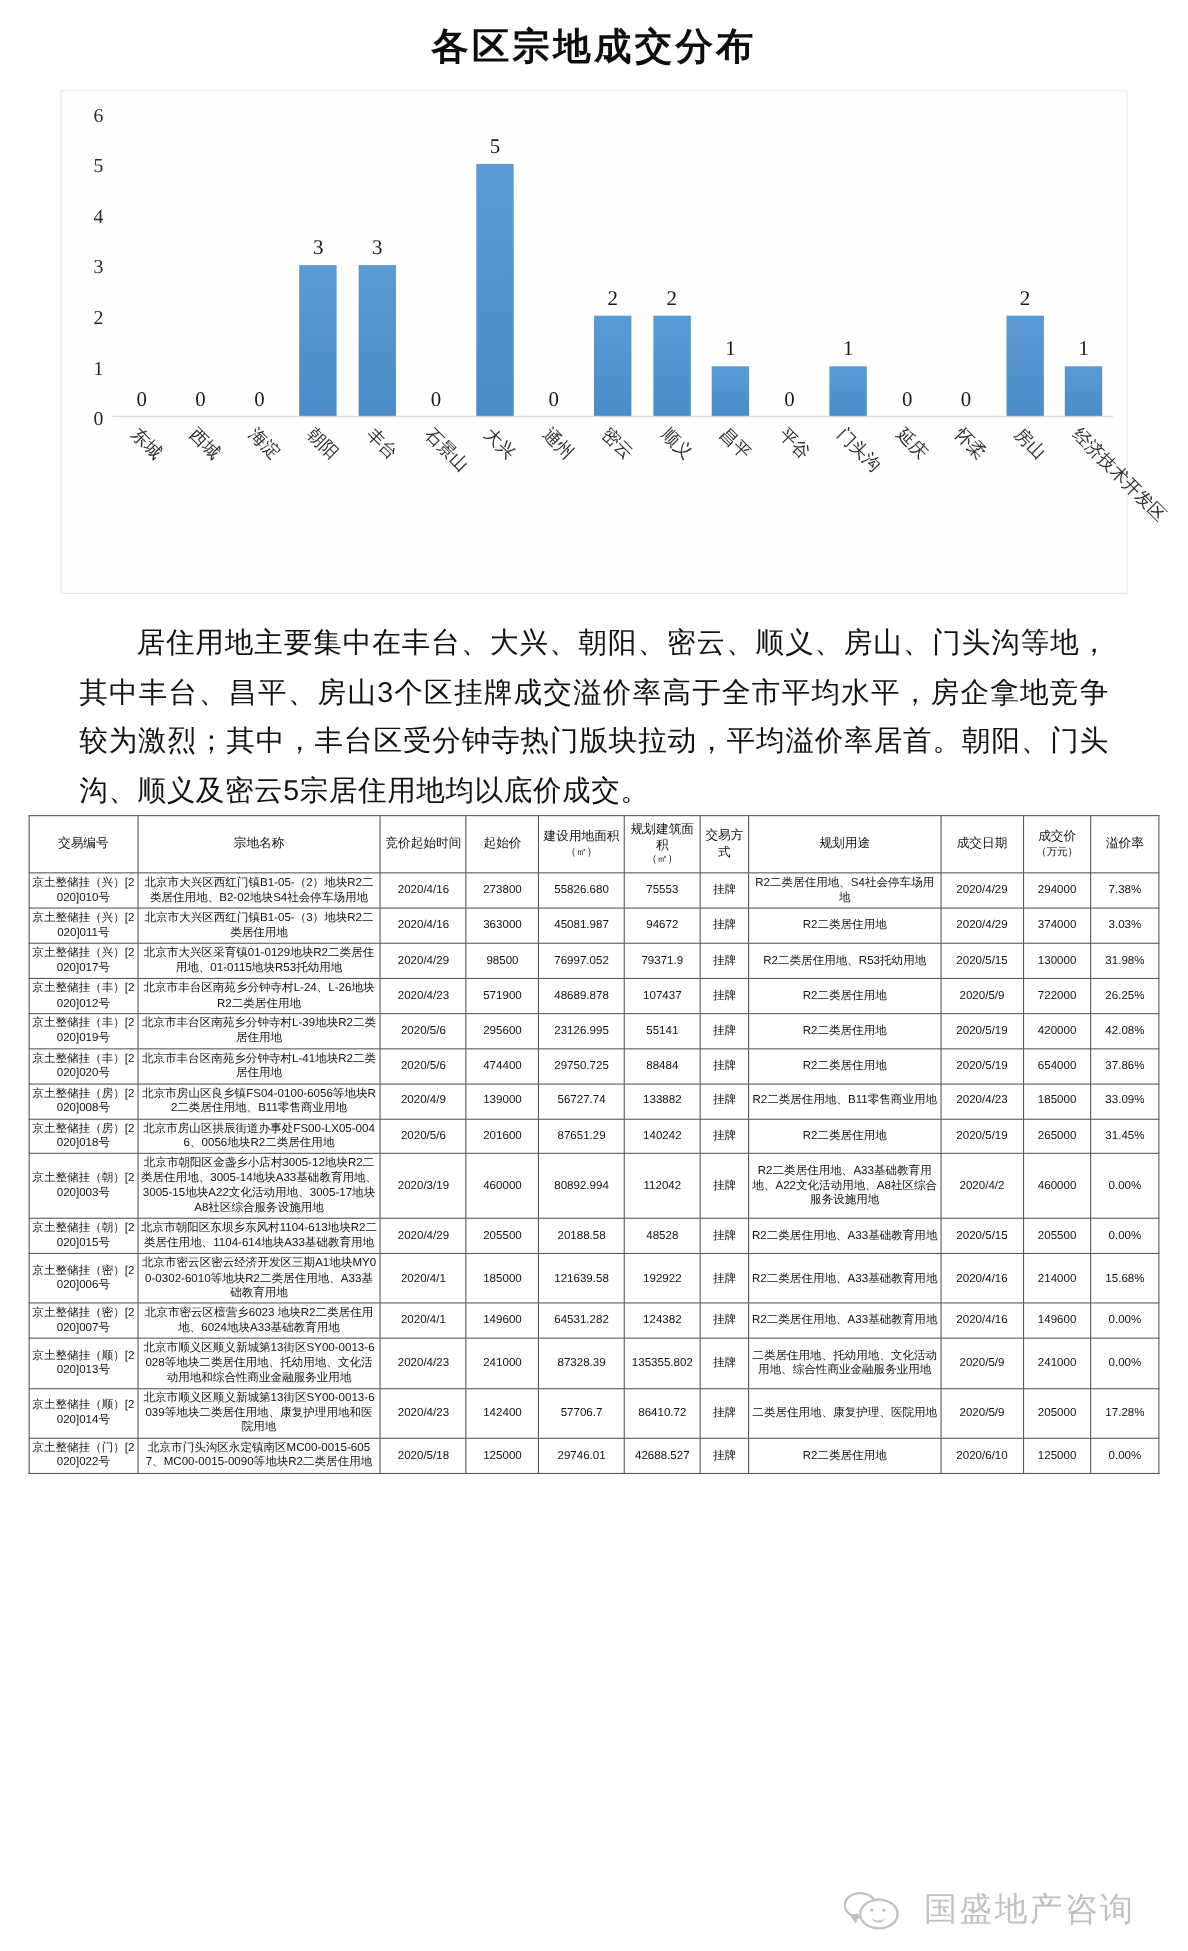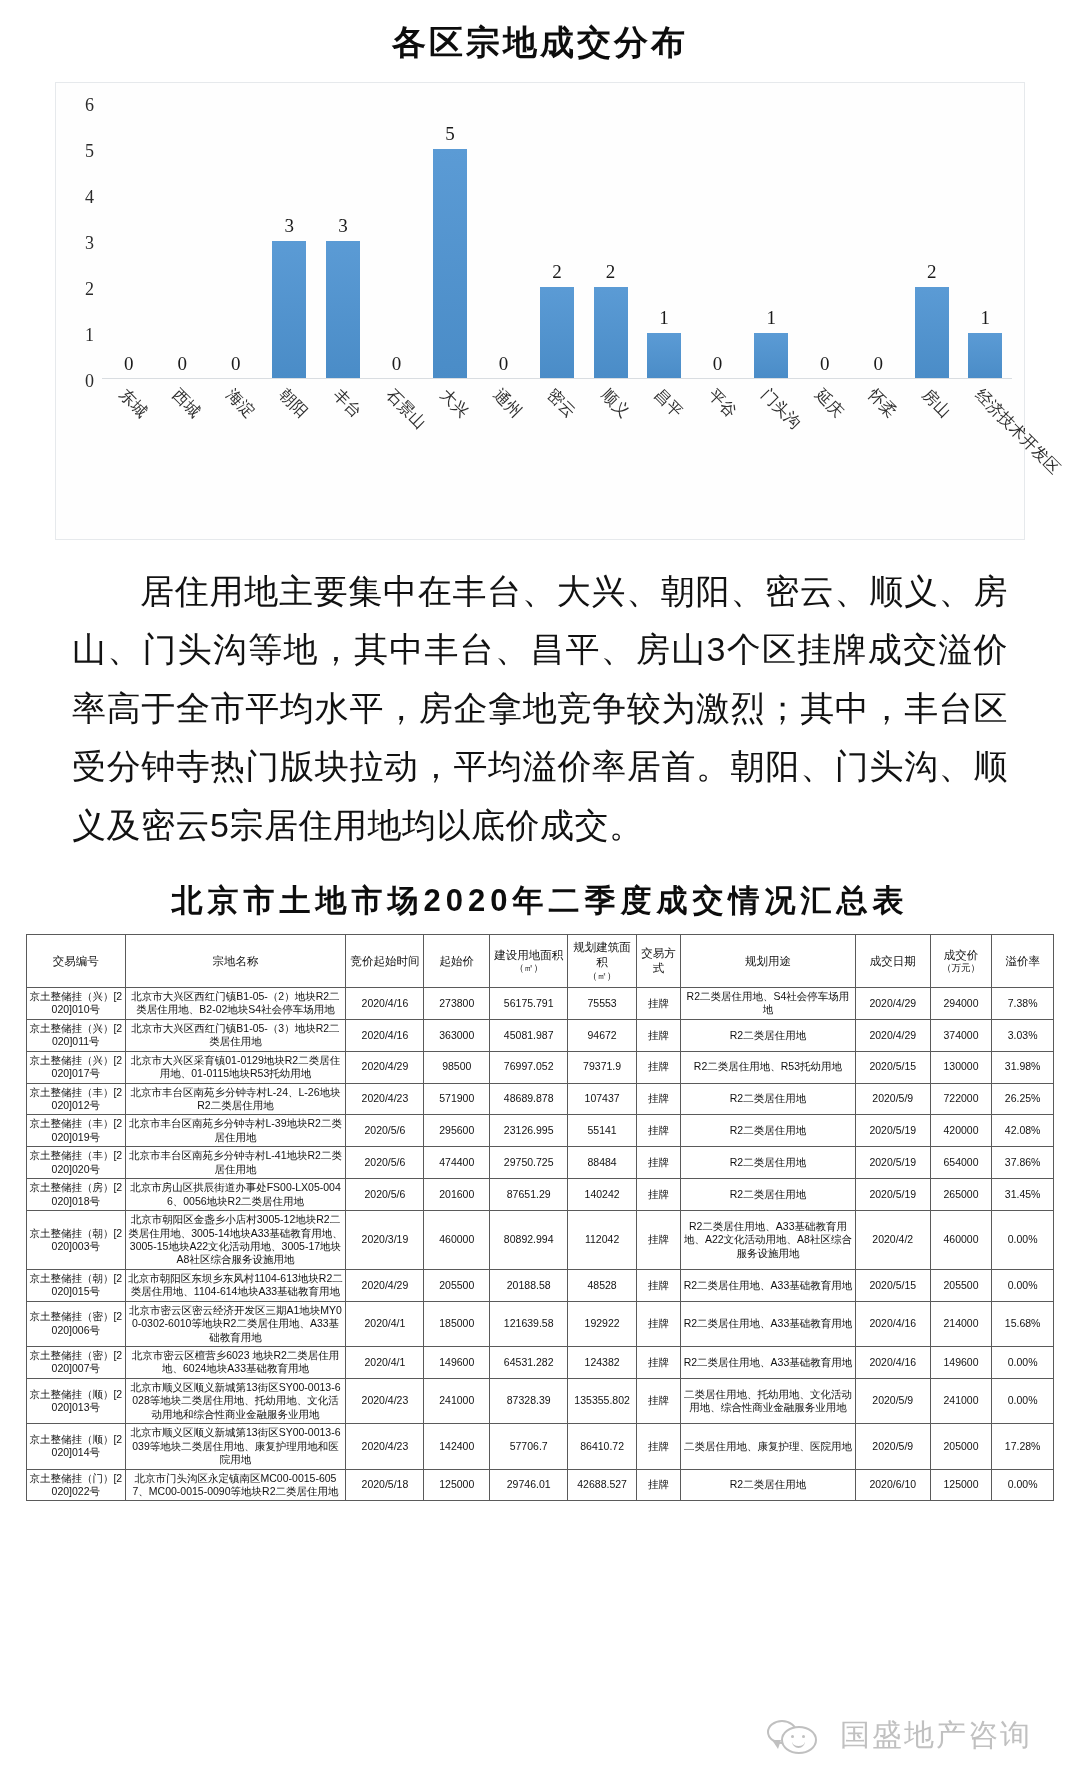--- a/index.html
+++ b/index.html
@@ -90,21 +90,21 @@
     transform:rotate(45deg);
     white-space:nowrap;
     font-size:16px;
     color:#2e2e2e;
     font-family:"Liberation Sans","DejaVu Sans",sans-serif;
   }
 
   
   .para{
     margin:22px 72px 0 72px;
-    font-size:34px;
+    font-size:26px;
     line-height:1.72;
     text-align:justify;
     text-indent:2em;
     color:#121212;
     letter-spacing:0.5px;
   }
 
   
   .table-title{
     text-align:center;
@@ -332,21 +332,20 @@
           <span class="xlab">房山</span>
         </div>
         <div class="xcol">
           <span class="xlab">经济技术开发区</span>
         </div>
       </div>
   </div>
 
   <div class="para">居住用地主要集中在丰台、大兴、朝阳、密云、顺义、房山、门头沟等地，其中丰台、昌平、房山3个区挂牌成交溢价率高于全市平均水平，房企拿地竞争较为激烈；其中，丰台区受分钟寺热门版块拉动，平均溢价率居首。朝阳、门头沟、顺义及密云5宗居住用地均以底价成交。</div>
 
-  <div class="table-title">北京市土地市场2020年二季度成交情况汇总表</div>
 
   <div class="tbl-wrap">
     <table class="land">
       <colgroup>
         <col class="c0">
           <col class="c1">
           <col class="c2">
           <col class="c3">
           <col class="c4">
           <col class="c5">
@@ -370,21 +369,21 @@
             <th><span>成交价</span><span class="unit">（万元）</span></th>
             <th><span>溢价率</span></th>
           </tr>
         </thead>
       <tbody id="tbody">
           <tr>
             <td>京土整储挂（兴）[2020]010号</td>
             <td class="name">北京市大兴区西红门镇B1-05-（2）地块R2二类居住用地、B2-02地块S4社会停车场用地</td>
             <td>2020/4/16</td>
             <td>273800</td>
-            <td>56175.791</td>
+            <td>55826.680</td>
             <td>75553</td>
             <td>挂牌</td>
             <td class="name">R2二类居住用地、S4社会停车场用地</td>
             <td>2020/4/29</td>
             <td>294000</td>
             <td>7.38%</td>
           </tr>
           <tr>
             <td>京土整储挂（兴）[2020]011号</td>
             <td class="name">北京市大兴区西红门镇B1-05-（3）地块R2二类居住用地</td>
@@ -442,20 +441,33 @@
             <td class="name">北京市丰台区南苑乡分钟寺村L-41地块R2二类居住用地</td>
             <td>2020/5/6</td>
             <td>474400</td>
             <td>29750.725</td>
             <td>88484</td>
             <td>挂牌</td>
             <td class="name">R2二类居住用地</td>
             <td>2020/5/19</td>
             <td>654000</td>
             <td>37.86%</td>
+          </tr>
+          <tr>
+            <td>京土整储挂（房）[2020]008号</td>
+            <td class="name">北京市房山区良乡镇FS04-0100-6056等地块R2二类居住用地、B11零售商业用地</td>
+            <td>2020/4/9</td>
+            <td>139000</td>
+            <td>56727.74</td>
+            <td>133882</td>
+            <td>挂牌</td>
+            <td class="name">R2二类居住用地、B11零售商业用地</td>
+            <td>2020/4/23</td>
+            <td>185000</td>
+            <td>33.09%</td>
           </tr>
           <tr>
             <td>京土整储挂（房）[2020]018号</td>
             <td class="name">北京市房山区拱辰街道办事处FS00-LX05-0046、0056地块R2二类居住用地</td>
             <td>2020/5/6</td>
             <td>201600</td>
             <td>87651.29</td>
             <td>140242</td>
             <td>挂牌</td>
             <td class="name">R2二类居住用地</td>

